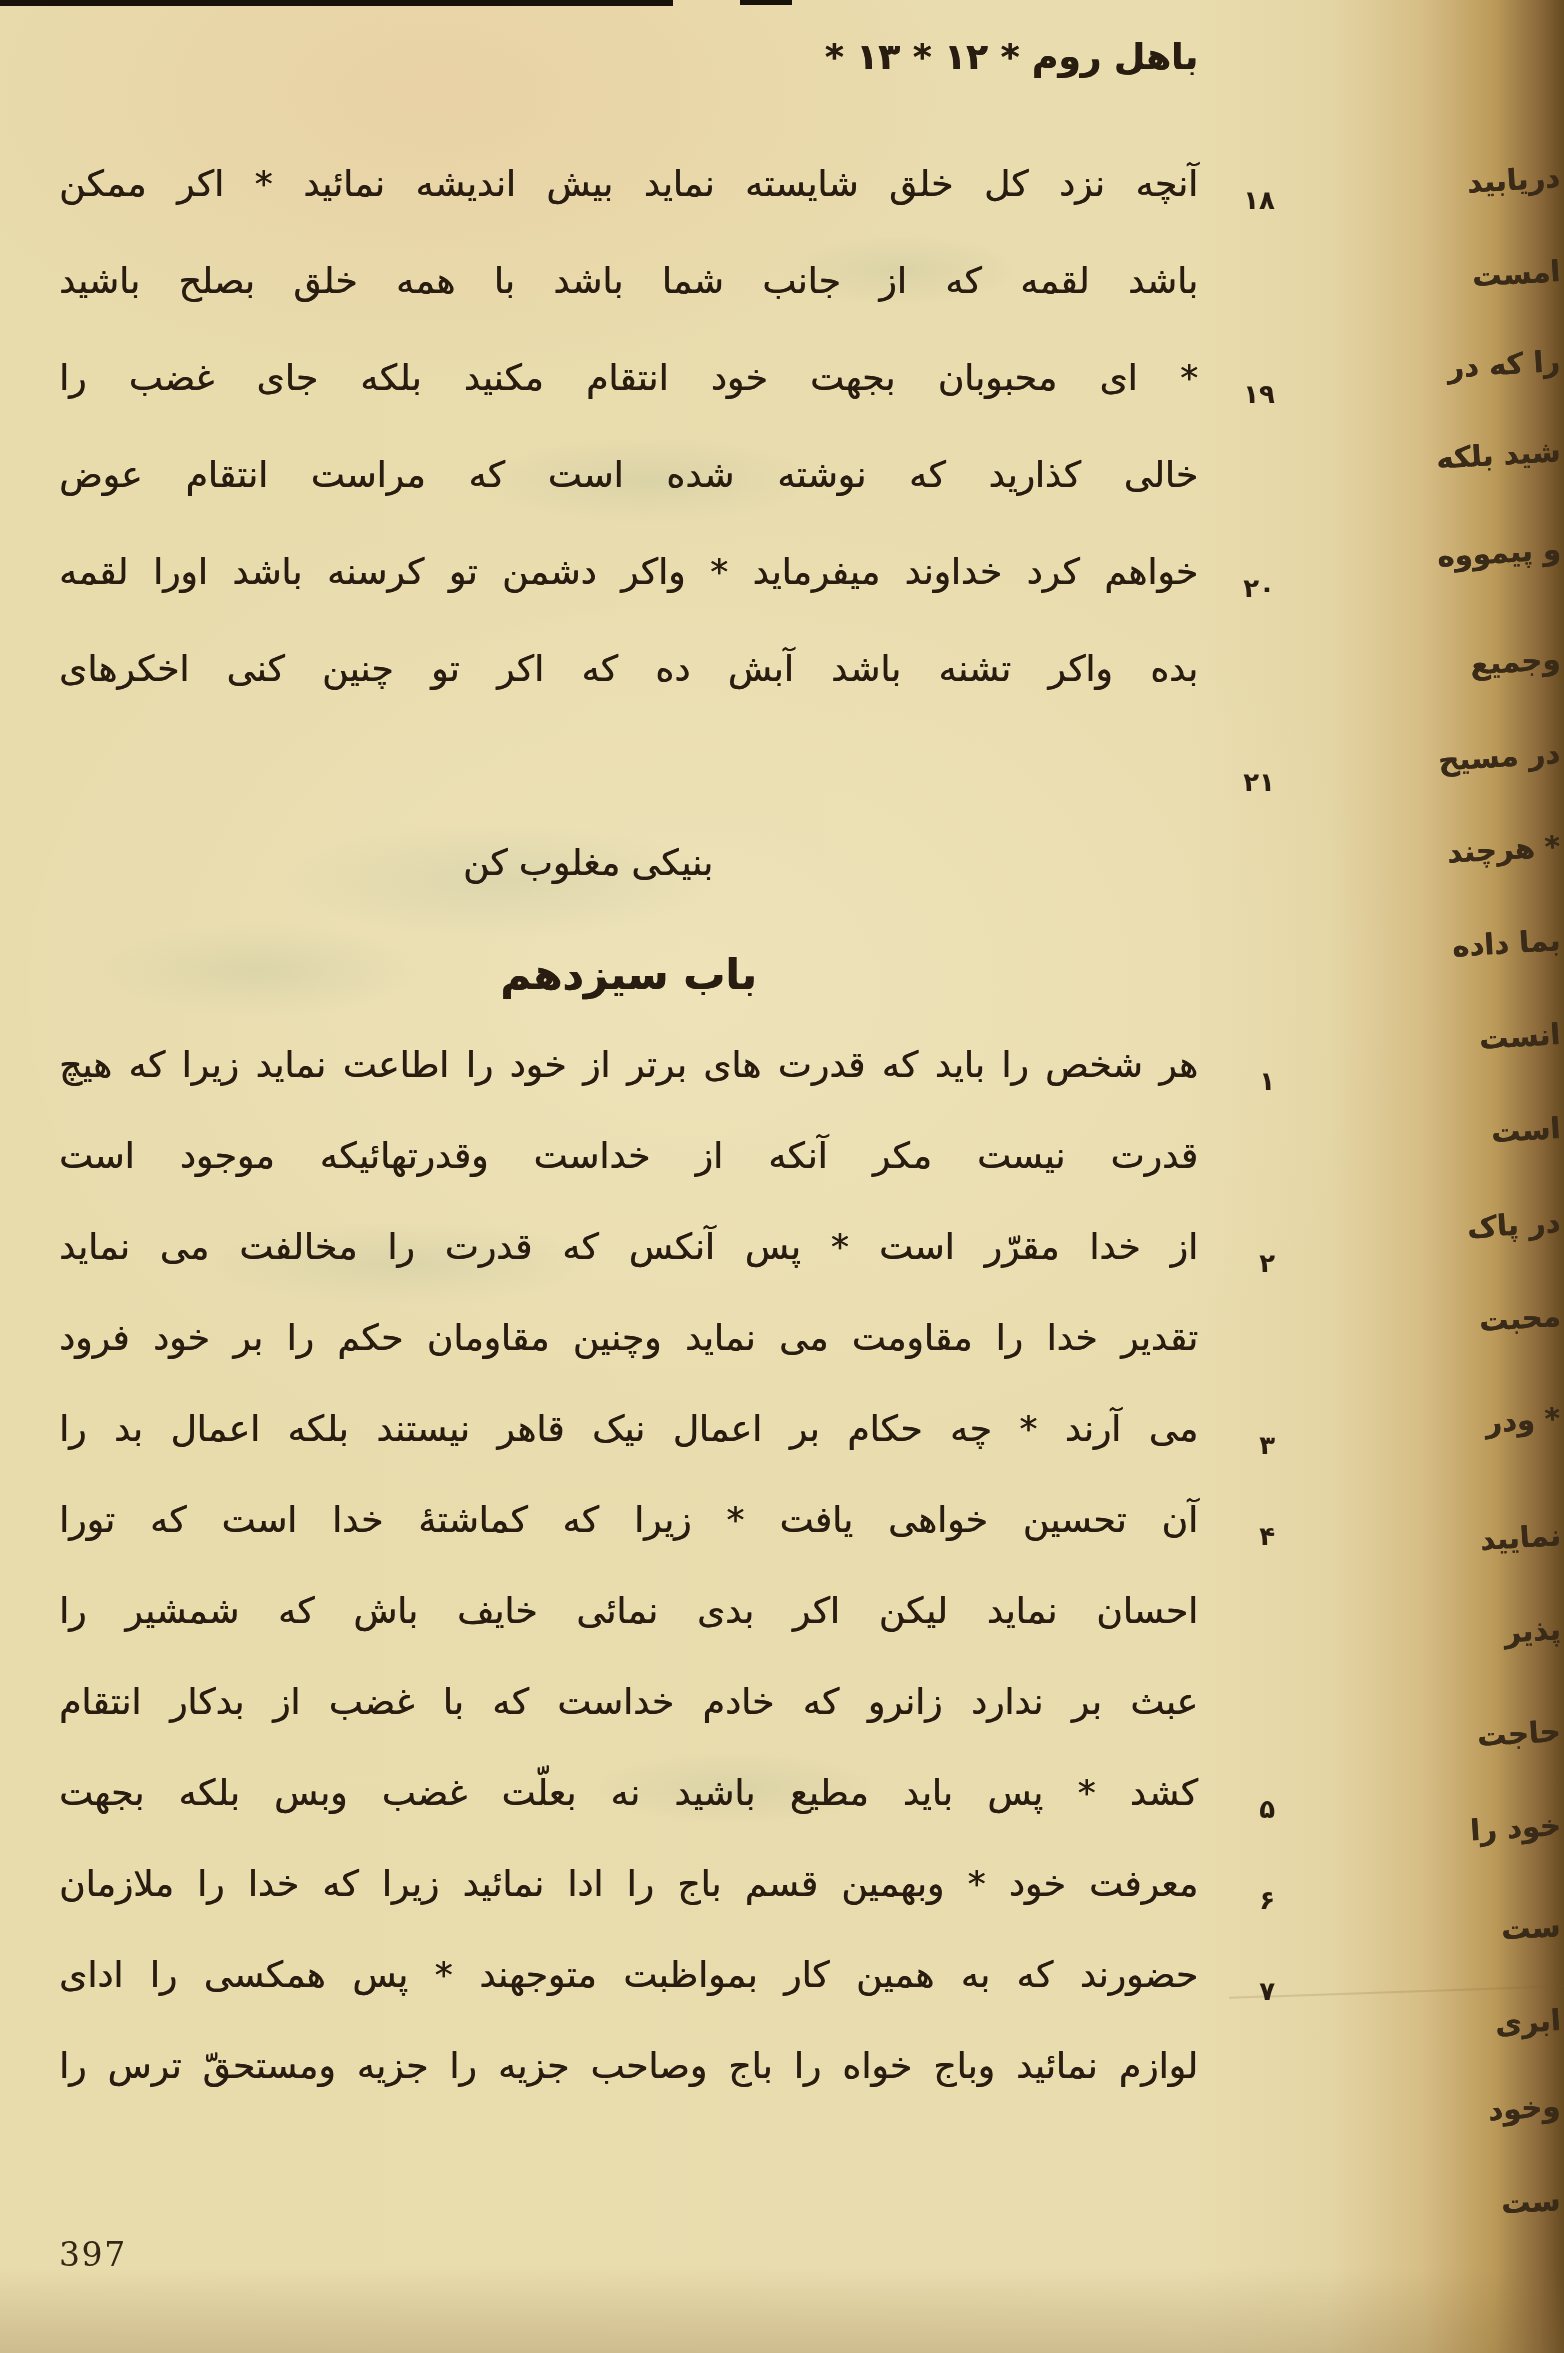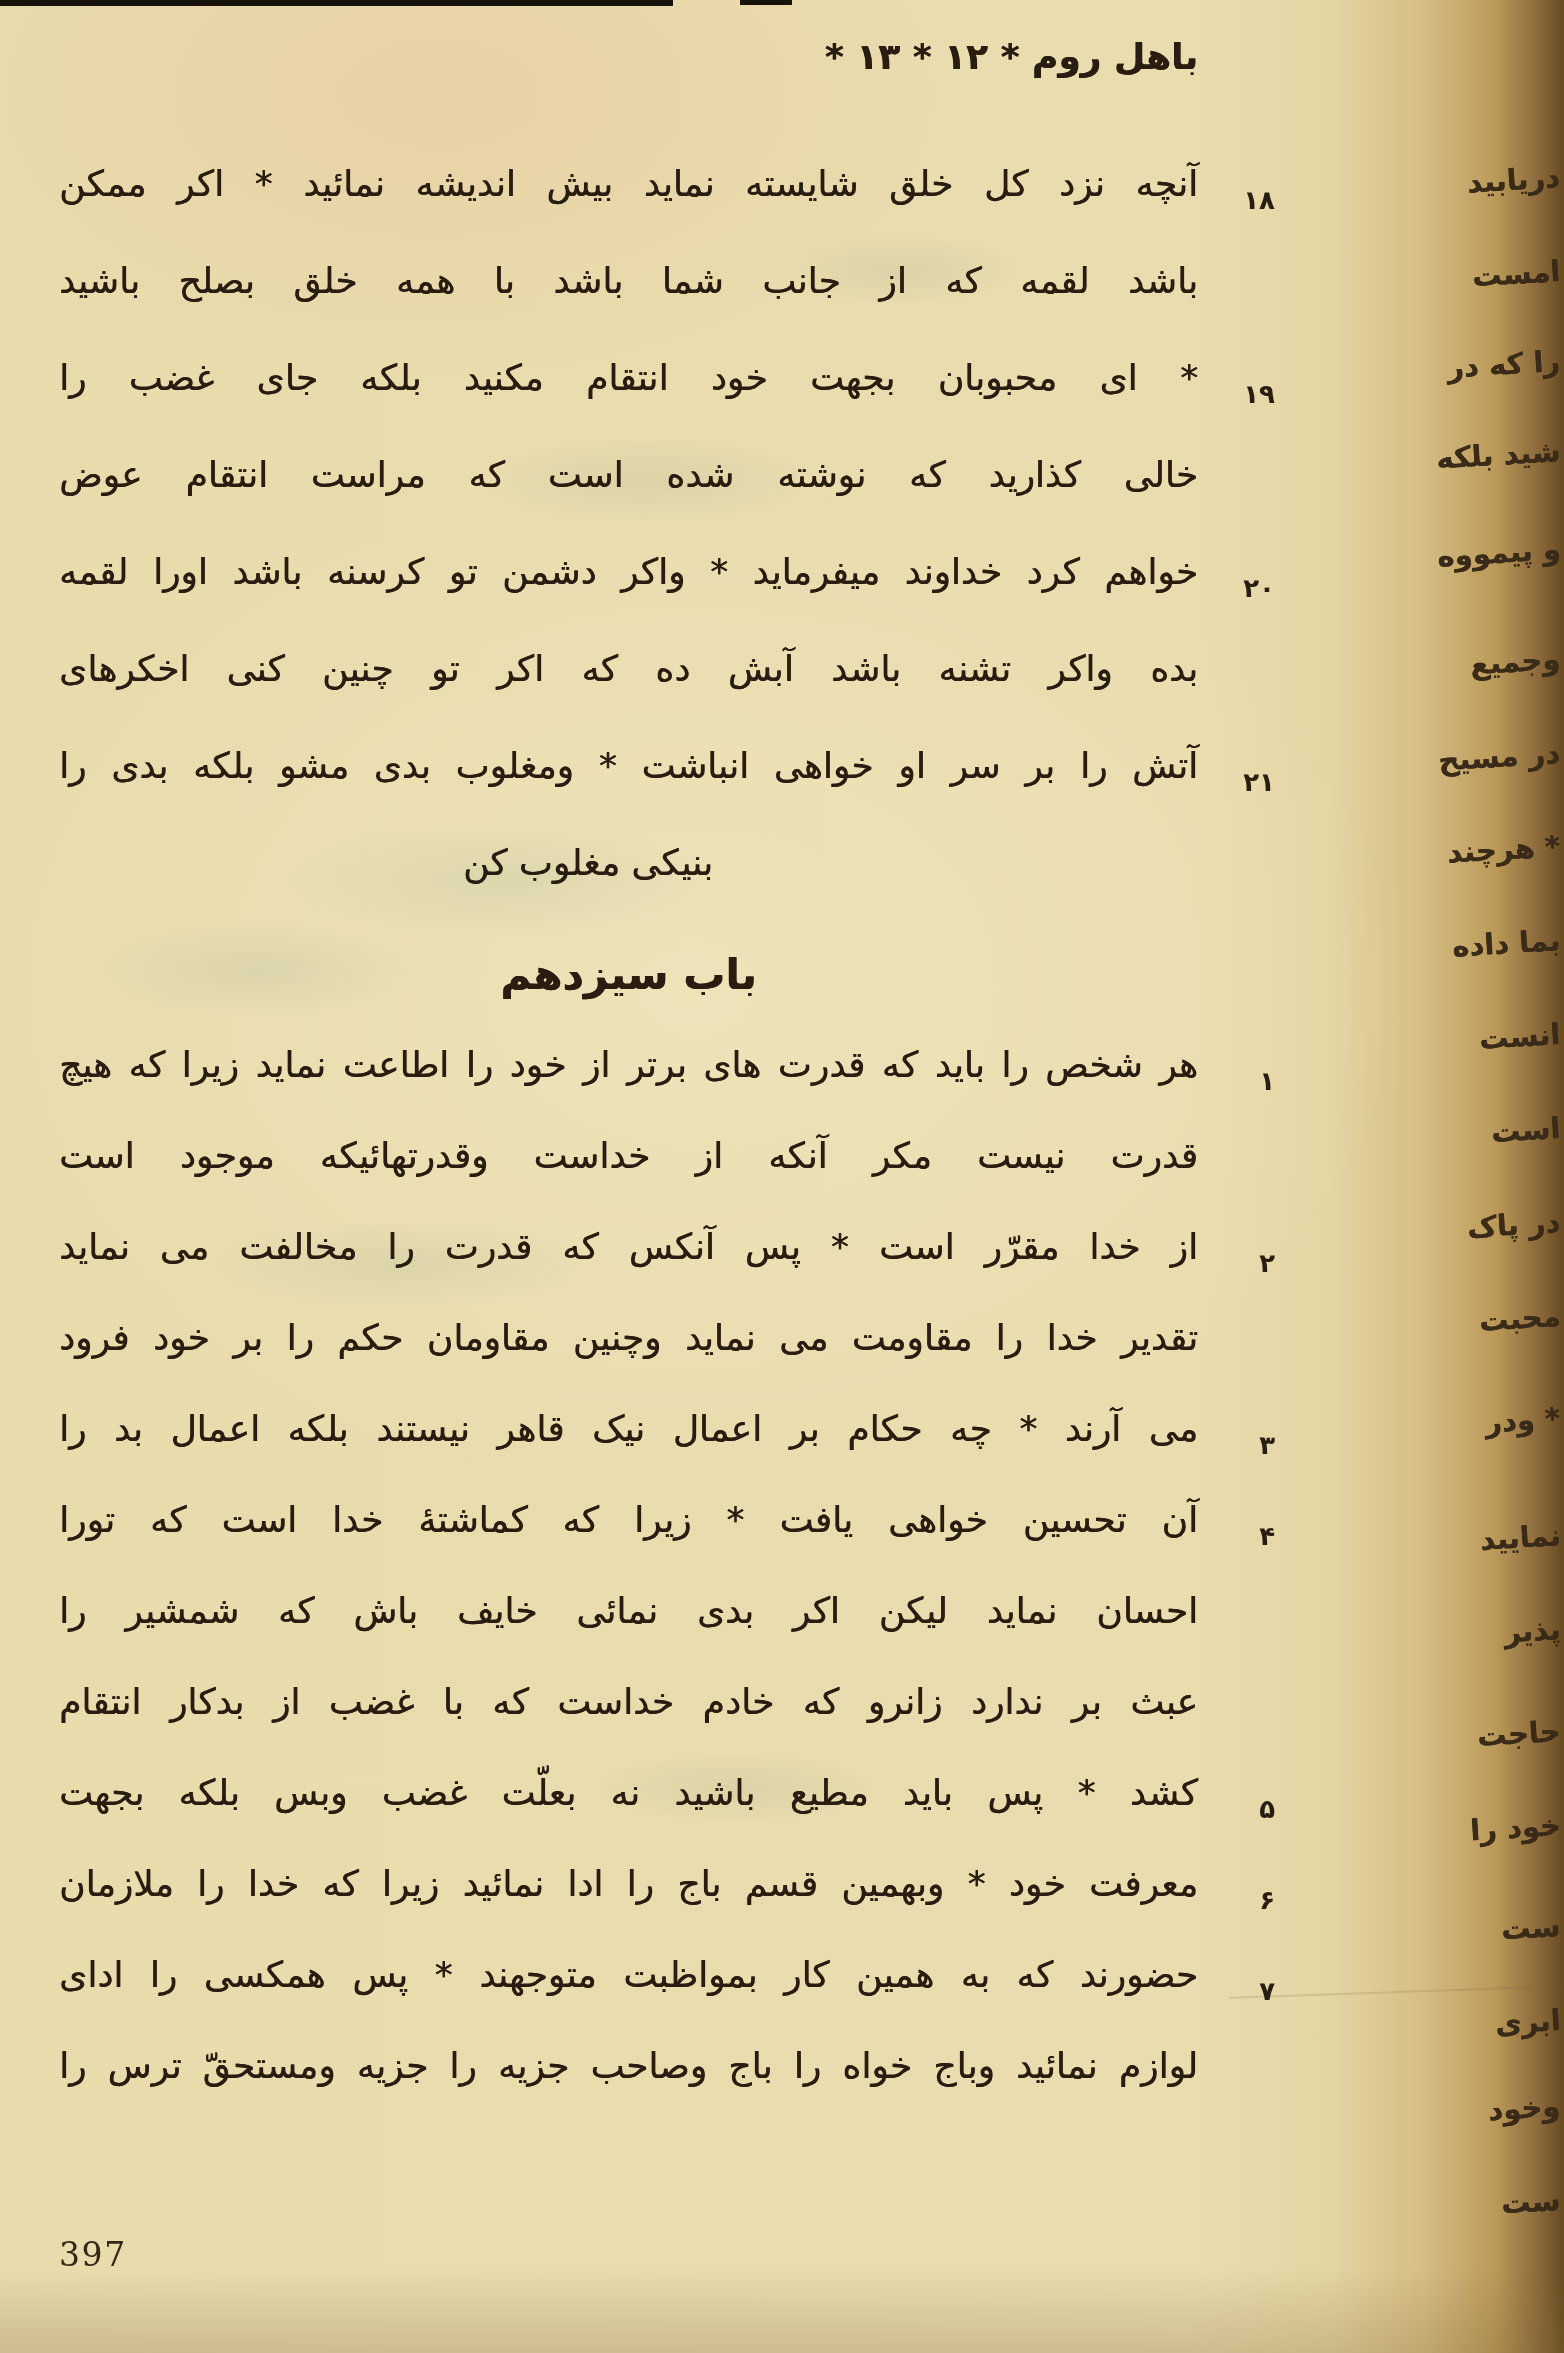--- a/index.html
+++ b/index.html
@@ -106,21 +106,20 @@
     <div class="row">
       <span class="num">۲۰</span>
       <span class="line-text">خواهم کرد خداوند میفرماید * واکر دشمن تو کرسنه باشد اورا لقمه</span>
     </div>
     <div class="row">
       <span class="num"></span>
       <span class="line-text">بده واکر تشنه باشد آبش ده که اکر تو چنین کنی اخکرهای</span>
     </div>
     <div class="row">
       <span class="num">۲۱</span>
-      <span class="line-text">آتش را بر سر او خواهی انباشت * ومغلوب بدی مشو بلکه بدی را</span>
     </div>
     <div class="row short">
       <span class="num"></span>
       <span class="line-text">بنیکی مغلوب کن</span>
     </div>
   </div>
 
   <div class="chapter-heading">باب سیزدهم</div>
 
   <div class="block block-b">

